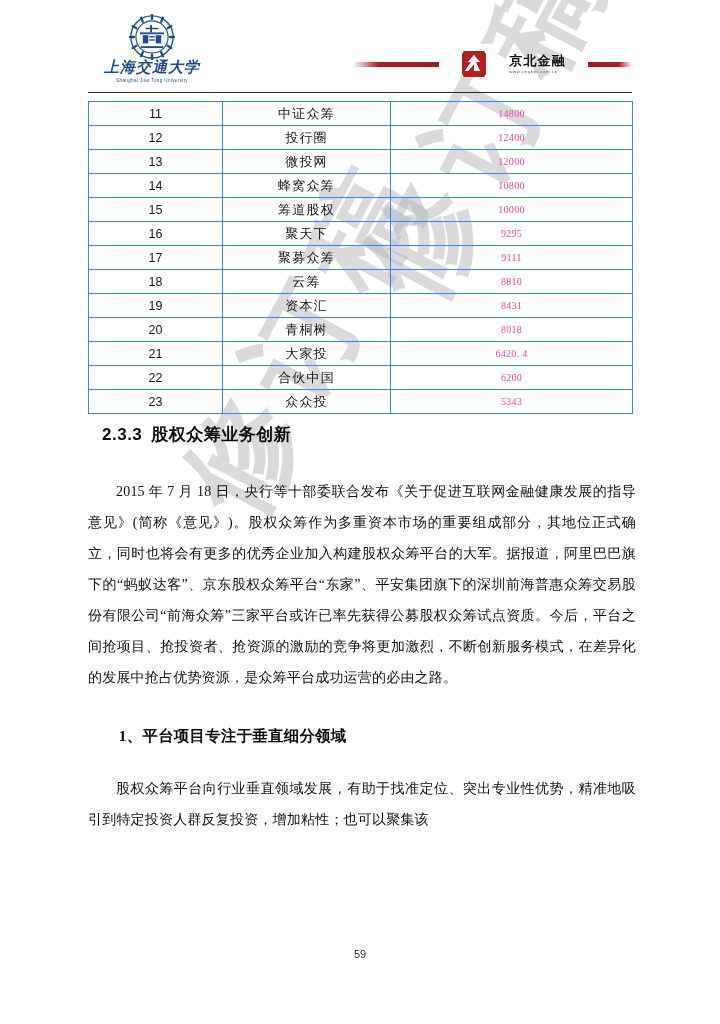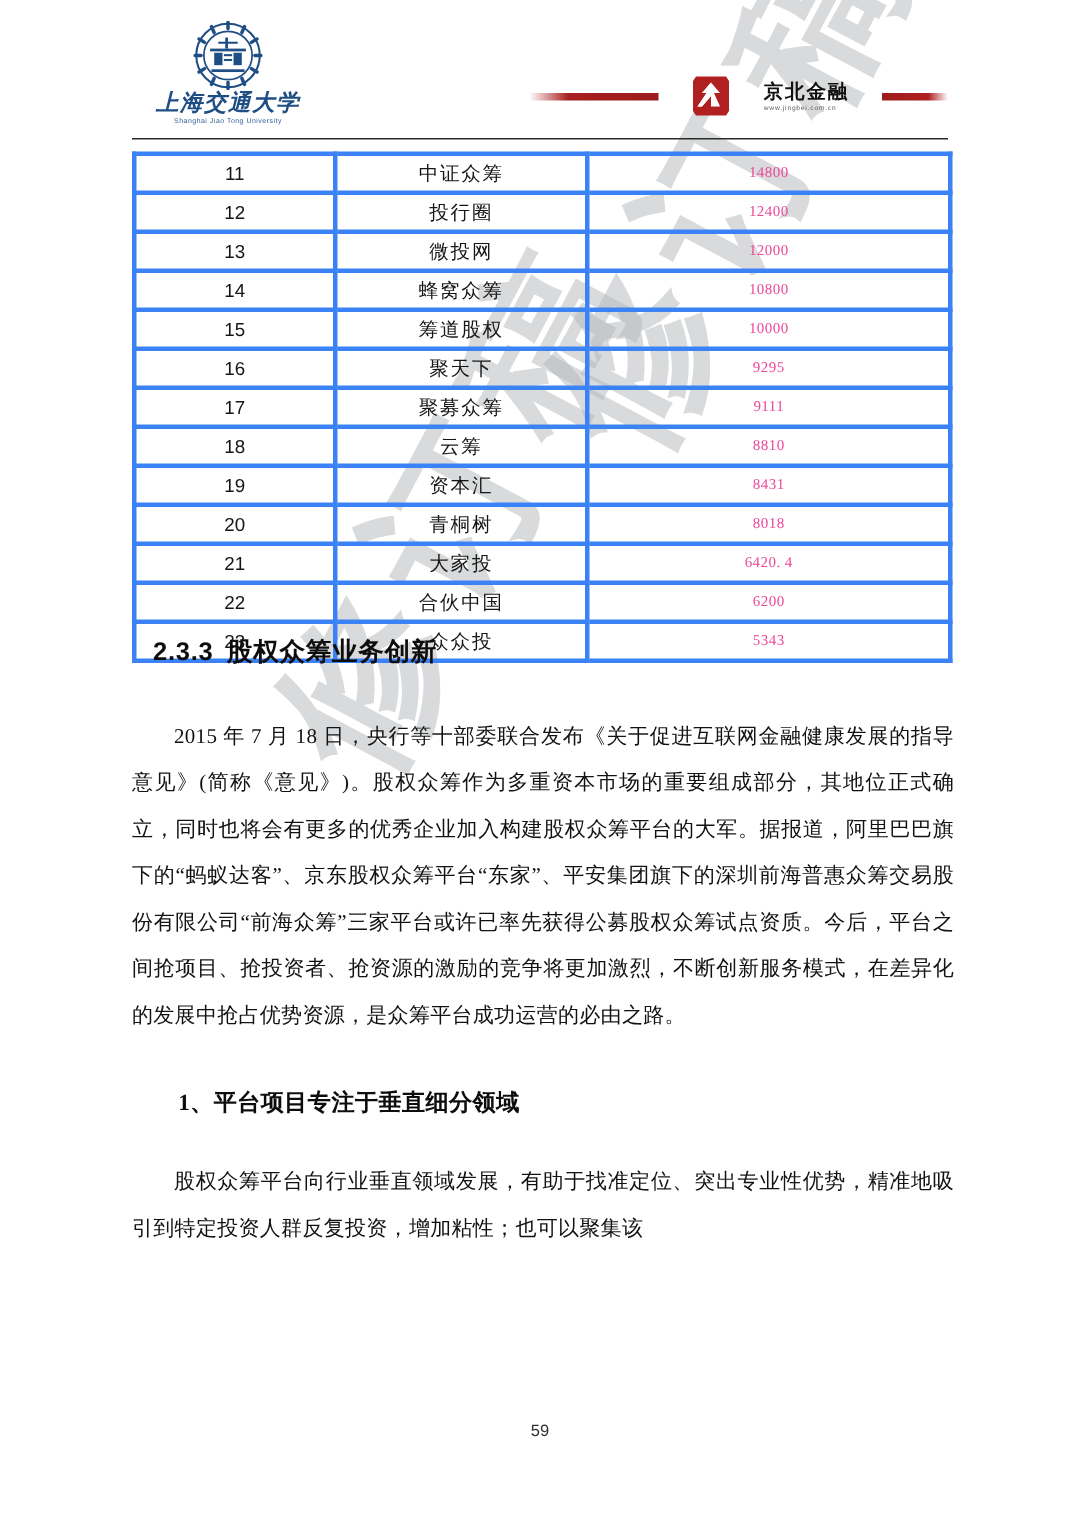--- a/index.html
+++ b/index.html
@@ -74,21 +74,21 @@
     width: 120px;
     text-align: center;
   }
   .sjtu-seal {
     width: 46px;
     height: 46px;
     margin: 0 auto;
     display: block;
   }
   .sjtu-cn {
-    font-family: Liberation Sans, sans-serif;
+    font-family: Liberation Mono, monospace;
     color: #1f4e85;
     font-size: 15px;
     font-weight: 700;
     letter-spacing: 1px;
     line-height: 16px;
     margin-top: 1px;
     font-style: italic;
   }
   .sjtu-en {
     color: #2a5a93;
@@ -154,21 +154,21 @@
     position: absolute;
     left: 88px;
     top: 101px;
     width: 544px;
     border-collapse: collapse;
     z-index: 3;
     background: transparent;
     table-layout: fixed;
   }
   .data-table td {
-    border: 3px solid #3b82f6;
+    border: 1px solid #3b82f6;
     height: 23px;
     padding: 0;
     text-align: center;
     vertical-align: middle;
     background: transparent;
   }
   .col-idx { width: 134px; }
   .col-name { width: 168px; }
   .col-val { width: 242px; }
 

